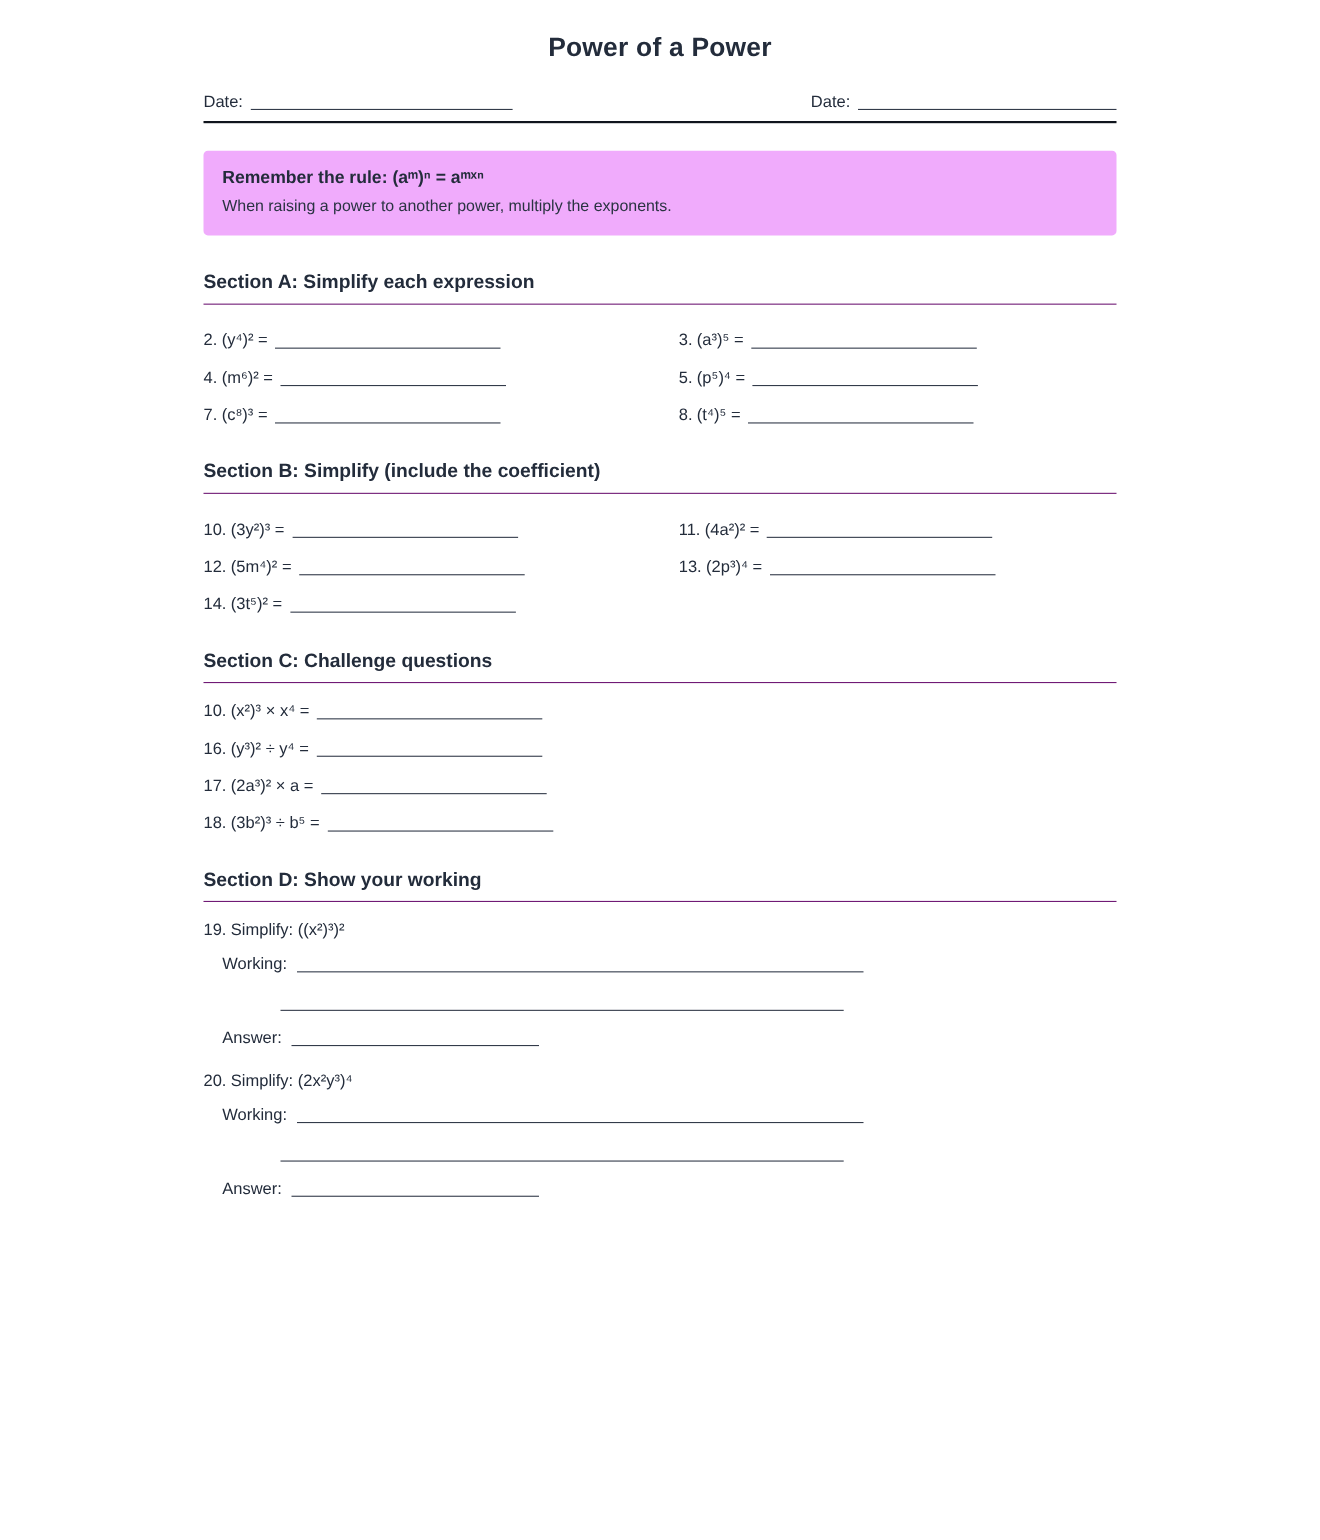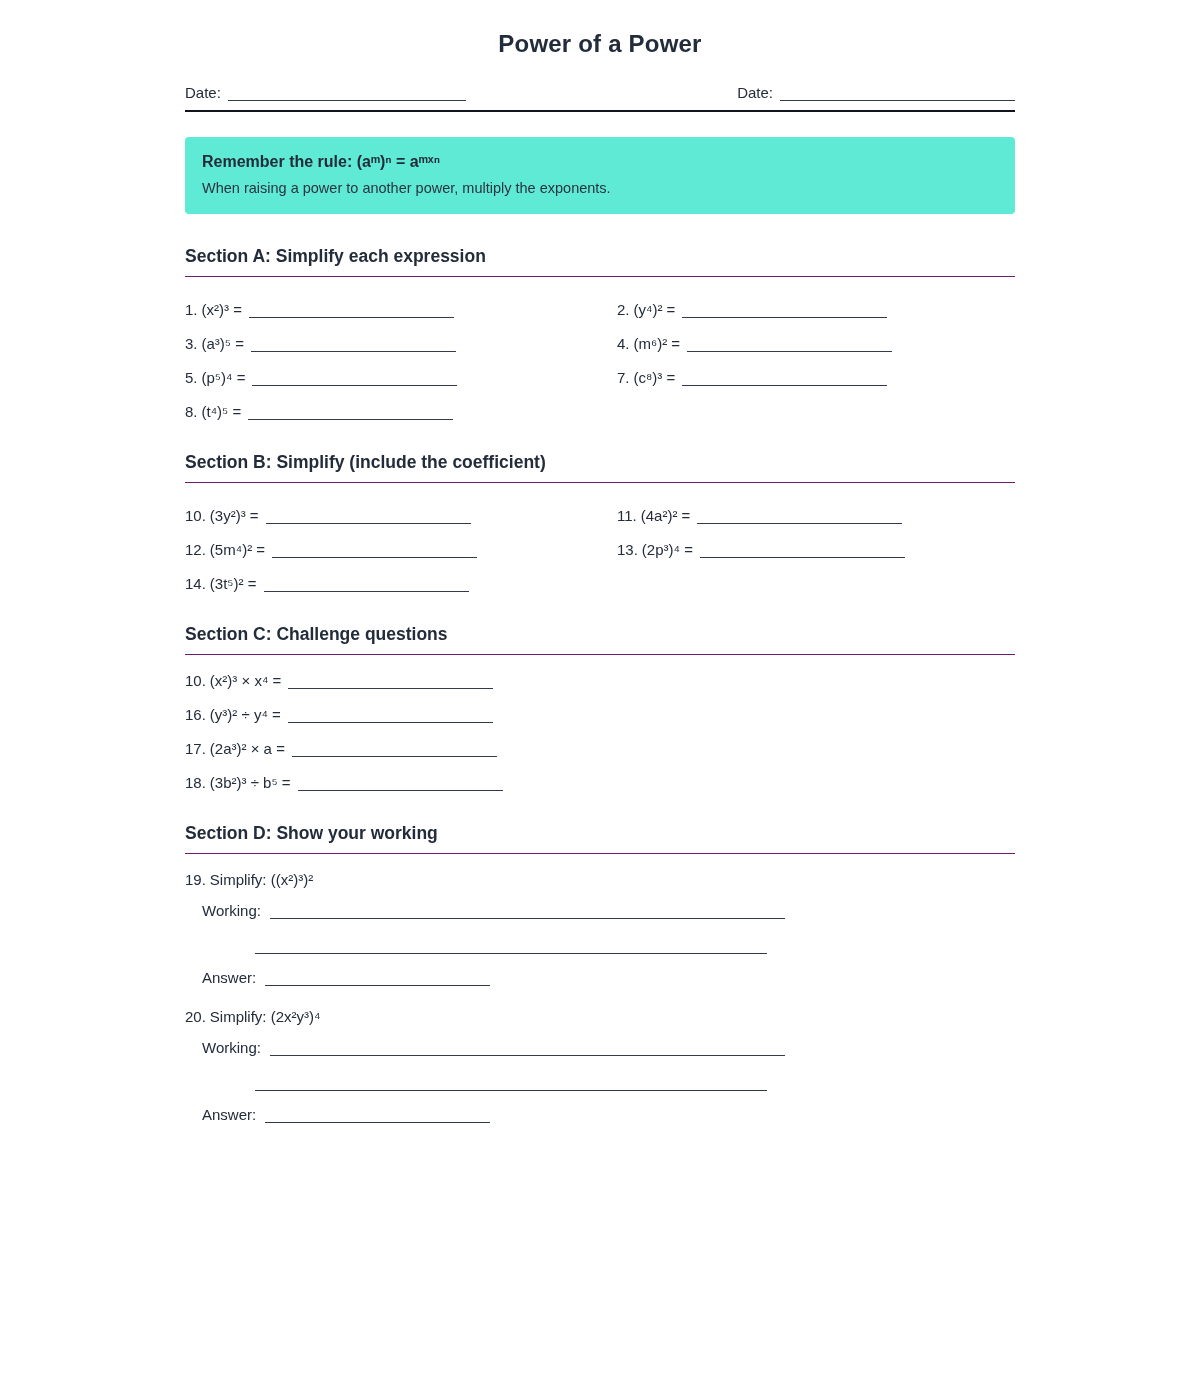--- a/index.html
+++ b/index.html
@@ -41,21 +41,21 @@
   .w512 { width: 512px; }
   .w225 { width: 225px; }
 
   .thick-divider {
     border-bottom: 2.5px solid #10151d;
     margin-top: 9px;
   }
 
   .rule-box {
     margin-top: 25px;
-    background: #5eead4;
+    background: #f0abfc;
     border-radius: 4px;
     padding: 16px 17px 18px 17px;
   }
   .rule-title { font-size: 16px; font-weight: bold; margin-bottom: 9px; }
   .rule-sub { font-size: 14.5px; color: #2a3342; }
 
   section { margin-top: 32px; }
   h2.sec-heading {
     font-size: 17.5px;
     font-weight: bold;
@@ -95,21 +95,20 @@
   <div class="thick-divider"></div>
 
   <div class="rule-box">
     <div class="rule-title">Remember the rule: (aᵐ)ⁿ = aᵐˣⁿ</div>
     <div class="rule-sub">When raising a power to another power, multiply the exponents.</div>
   </div>
 
   <section>
     <h2 class="sec-heading">Section A: Simplify each expression</h2>
     <div class="grid2">
-      <div class="qrow"><span class="qnum">1.</span><span>(x²)³ =</span><span class="blank w205"></span></div>
       <div class="qrow"><span class="qnum">2.</span><span>(y⁴)² =</span><span class="blank w205"></span></div>
       <div class="qrow"><span class="qnum">3.</span><span>(a³)⁵ =</span><span class="blank w205"></span></div>
       <div class="qrow"><span class="qnum">4.</span><span>(m⁶)² =</span><span class="blank w205"></span></div>
       <div class="qrow"><span class="qnum">5.</span><span>(p⁵)⁴ =</span><span class="blank w205"></span></div>
       <div class="qrow"><span class="qnum">7.</span><span>(c⁸)³ =</span><span class="blank w205"></span></div>
       <div class="qrow"><span class="qnum">8.</span><span>(t⁴)⁵ =</span><span class="blank w205"></span></div>
     </div>
   </section>
 
   <section>

